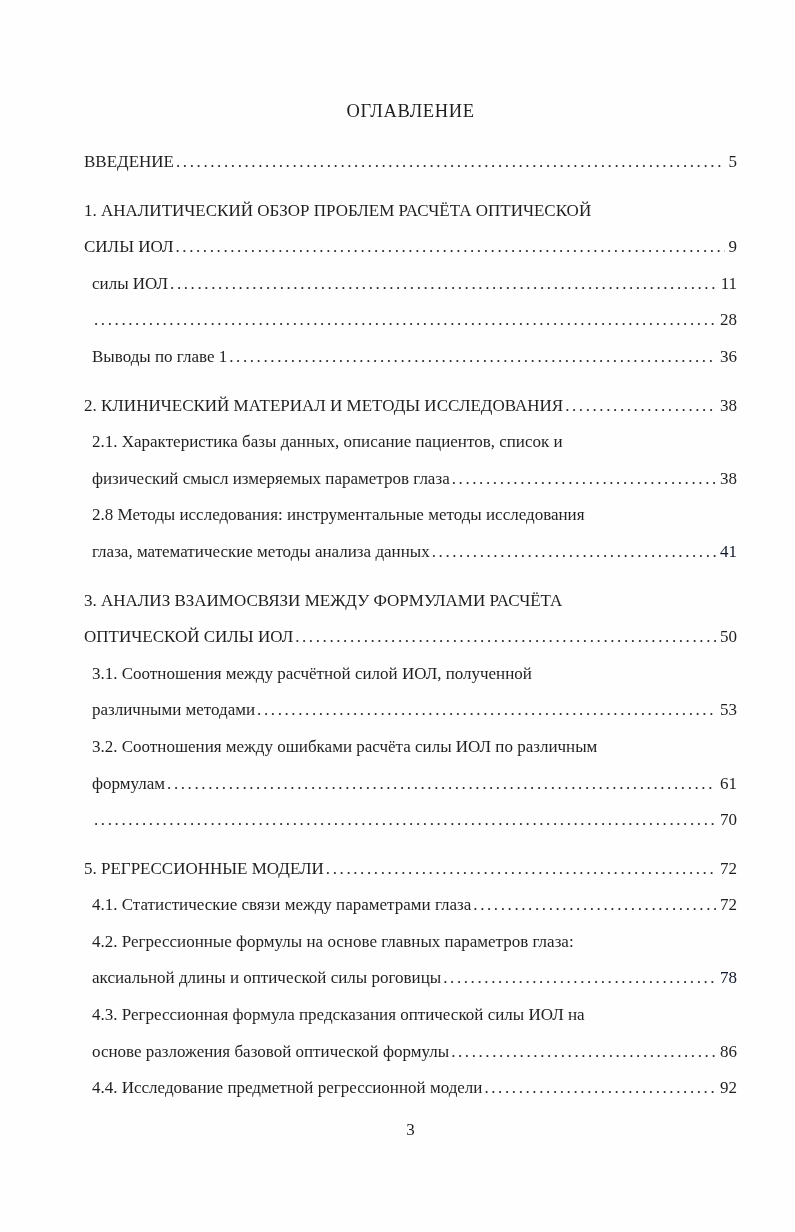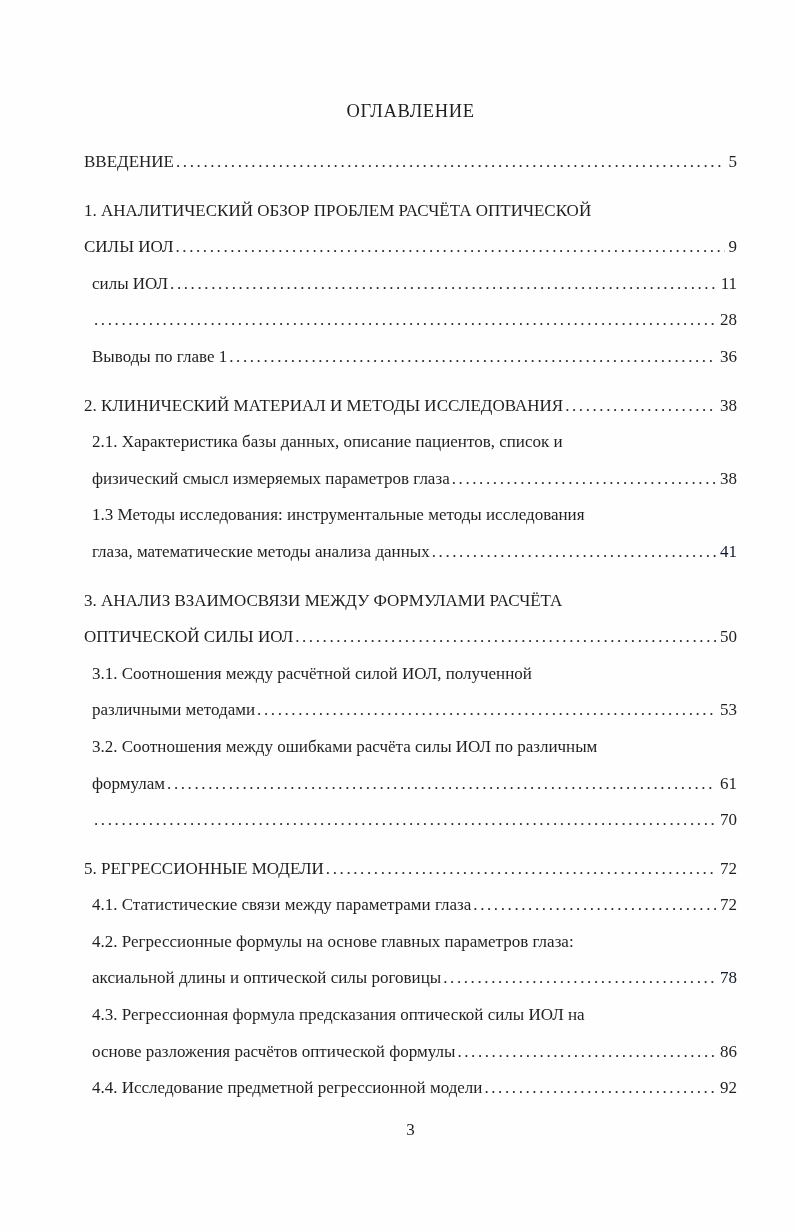--- a/index.html
+++ b/index.html
@@ -111,21 +111,21 @@
           <span class="text">2.1. Характеристика базы данных, описание пациентов, список и</span>
         </div>
         <div class="row">
           <span class="text">физический смысл измеряемых параметров глаза</span>
           <span class="leader"></span>
           <span class="pagenum">38</span>
         </div>
       </div>
       <div class="entry sub">
         <div class="row">
-          <span class="text">1.3 Методы исследования: инструментальные методы исследования</span>
+          <span class="text">2.8 Методы исследования: инструментальные методы исследования</span>
         </div>
         <div class="row">
           <span class="text">глаза, математические методы анализа данных</span>
           <span class="leader"></span>
           <span class="pagenum faded">41</span>
         </div>
       </div>
       <div class="entry chapter">
         <div class="row">
           <span class="text">3. АНАЛИЗ ВЗАИМОСВЯЗИ МЕЖДУ ФОРМУЛАМИ РАСЧЁТА</span>
@@ -184,21 +184,21 @@
           <span class="text">аксиальной длины и оптической силы роговицы</span>
           <span class="leader"></span>
           <span class="pagenum faded">78</span>
         </div>
       </div>
       <div class="entry sub">
         <div class="row">
           <span class="text">4.3. Регрессионная формула предсказания оптической силы ИОЛ на</span>
         </div>
         <div class="row">
-          <span class="text">основе разложения расчётов оптической формулы</span>
+          <span class="text">основе разложения базовой оптической формулы</span>
           <span class="leader"></span>
           <span class="pagenum">86</span>
         </div>
       </div>
       <div class="entry sub">
         <div class="row">
           <span class="text">4.4. Исследование предметной регрессионной модели</span>
           <span class="leader"></span>
           <span class="pagenum">92</span>
         </div>

